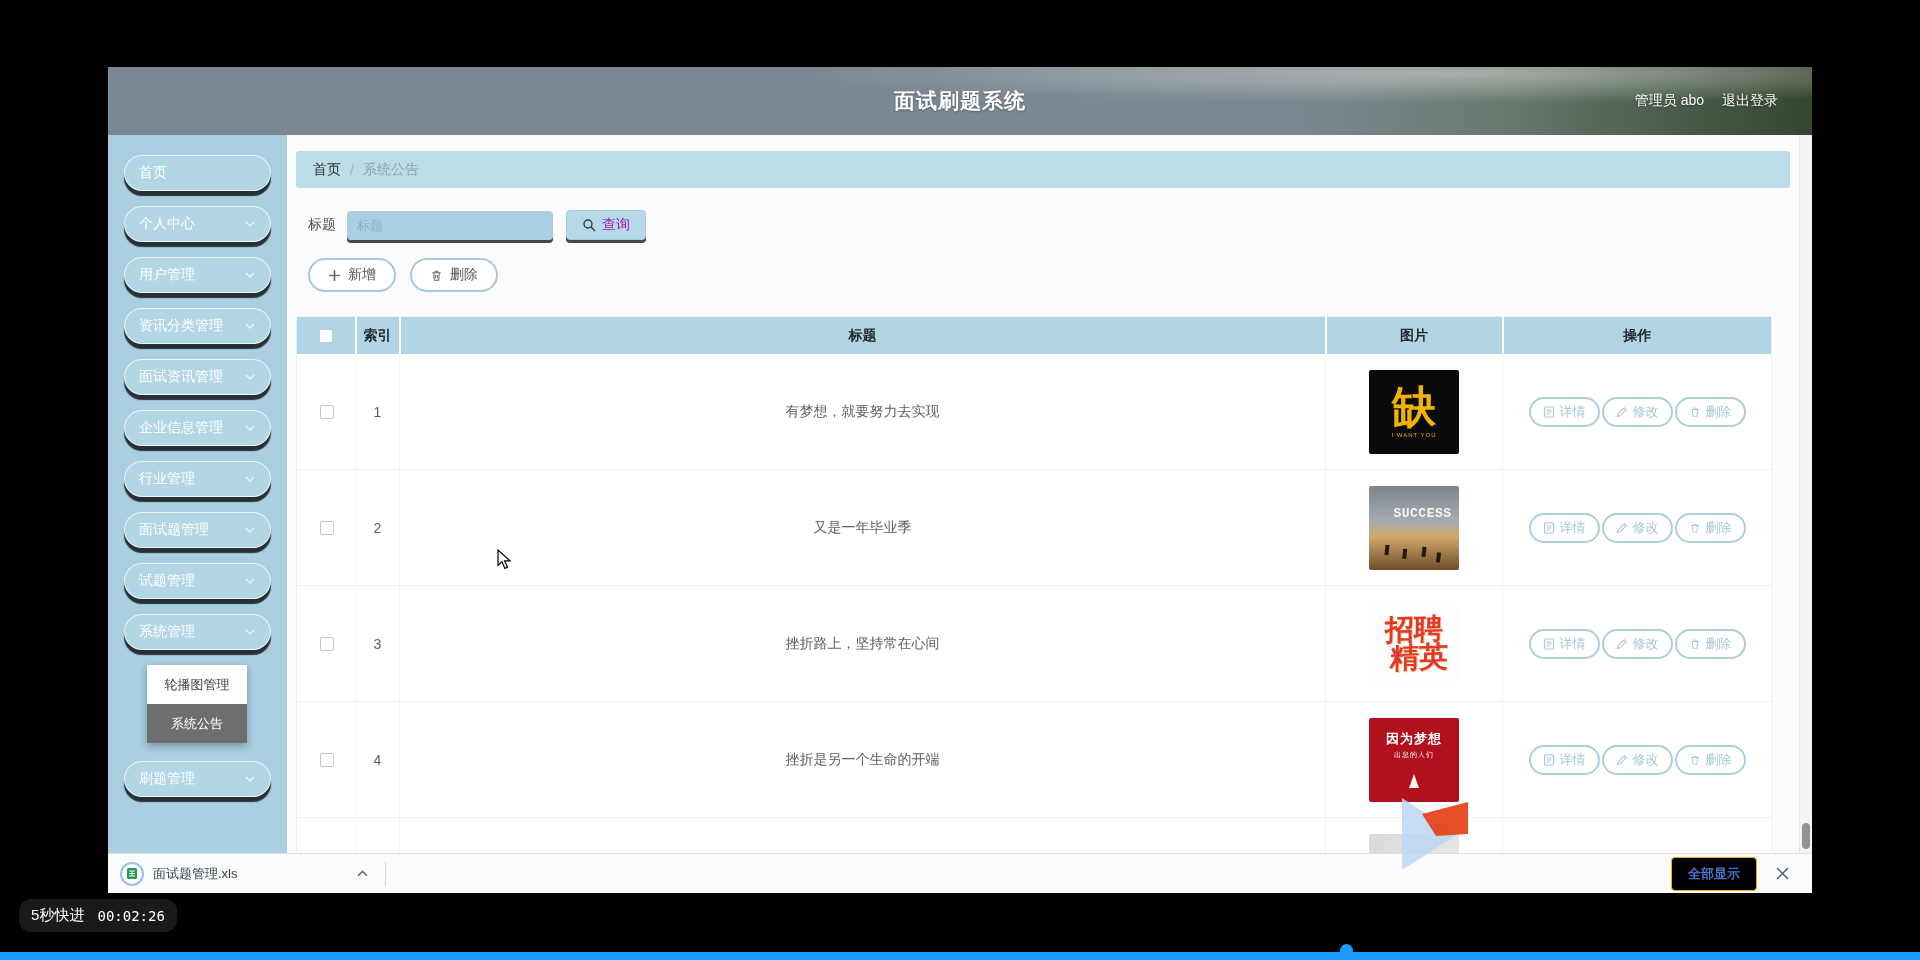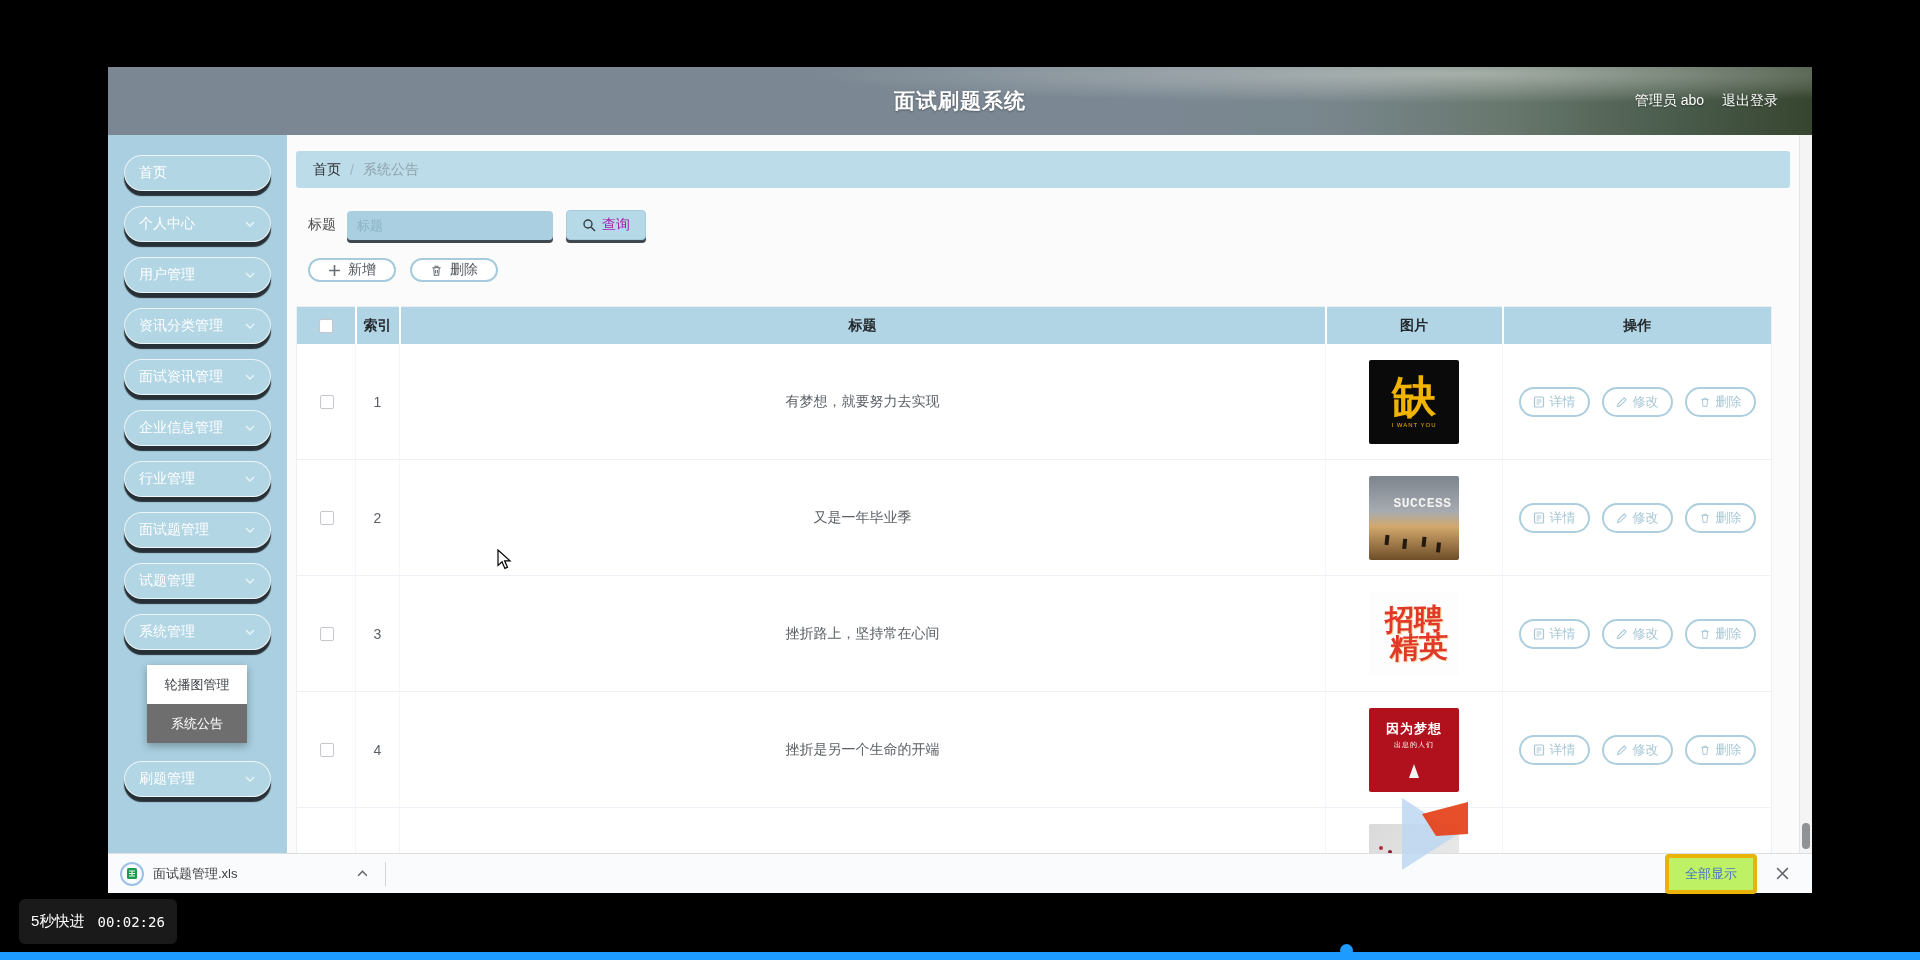--- a/index.html
+++ b/index.html
@@ -45,36 +45,36 @@
   .search-row{margin:22px 0 0 21px;display:flex;align-items:center;}
   .search-row label{font-size:14px;color:#4a4a4a;margin-right:11px;}
   .s-input{width:186px;height:29px;background:#a9cfe0;border:none;border-radius:4px;
            box-shadow:0 3px 0 rgba(18,28,38,.8);padding:0 10px;font-size:13px;color:#2f3540;outline:none;}
   .s-input::placeholder{color:#8ab2c4;}
   .q-btn{margin-left:13px;height:30px;padding:0 15px;background:#b6d9e7;border:1px solid #a4ccdc;
          border-radius:4px;box-shadow:0 3px 0 rgba(18,28,38,.8);display:inline-flex;align-items:center;gap:6px;
          font-size:14px;color:#a21caf;cursor:pointer;}
 
   .tool-row{margin:18px 0 0 21px;display:flex;gap:14px;}
-  .t-btn{height:24px;padding:0 18px;background:#fff;border:2px solid #a5cbdc;border-radius:17px;
+  .t-btn{height:34px;padding:0 18px;background:#fff;border:2px solid #a5cbdc;border-radius:17px;
          display:inline-flex;align-items:center;gap:7px;font-size:14px;color:#52575c;cursor:pointer;}
   .t-btn svg{color:#6a6f75;}
 
   table.tbl{width:1475px;margin:24px 41px 0 9px;border-collapse:collapse;table-layout:fixed;
             background:#fff;border:1px solid #ecf0f3;}
   .tbl th{height:35px;background:#b1d5e4;font-weight:bold;font-size:14px;color:#23282d;
           border-right:2px solid #fff;text-align:center;}
   .tbl th:last-child{border-right:none;}
   .tbl td{height:113px;background:#fff;border-bottom:1px solid #edf0f4;border-right:1px solid #f3f5f8;
           text-align:center;font-size:14px;color:#5c6066;}
   .tbl td:last-child{border-right:none;}
   .cb{appearance:none;-webkit-appearance:none;width:14px;height:14px;border:1px solid #c4c8ce;border-radius:2px;
       background:#fff;cursor:pointer;display:inline-block;vertical-align:middle;}
 
-  .acts{display:flex;justify-content:center;gap:12px;}
+  .acts{display:flex;justify-content:center;gap:2px;}
   .act{height:30px;padding:0 12px;background:#fff;border:2px solid #adcedd;border-radius:15px;
        display:inline-flex;align-items:center;gap:5px;font-size:13px;color:#a7c8d6;cursor:pointer;}
 
   
   .thumb{width:90px;height:84px;margin:0 auto;border-radius:2px;position:relative;overflow:hidden;}
   .t1{background:#0a0a0a;display:flex;flex-direction:column;align-items:center;justify-content:center;}
   .t1 .big{color:#f0b400;font-size:44px;font-weight:800;line-height:1;}
   .t1 .cap{color:#f0b400;font-size:6px;letter-spacing:1px;margin-top:3px;}
   .t2{background:linear-gradient(180deg,#7d848c 0%,#a6abb1 42%,#d2a96d 60%,#6e4d28 100%);}
   .t2 .suc{position:absolute;top:24%;left:17px;right:0;text-align:center;color:#f4f4f2;
@@ -100,27 +100,27 @@
 
   
   .dlbar{height:40px;flex:0 0 40px;background:#fafbfc;border-top:1px solid #dcdee0;display:flex;
          align-items:center;padding:0 12px;box-sizing:border-box;}
   .file-chip{display:flex;align-items:center;gap:9px;cursor:pointer;}
   .ring{width:24px;height:24px;border-radius:50%;border:2px solid #9cc0e7;display:flex;align-items:center;justify-content:center;box-sizing:border-box;}
   .fname{font-size:13px;color:#3c4043;}
   .dl-chev{margin-left:118px;color:#5f6368;display:flex;cursor:pointer;}
   .dl-div{width:1px;height:24px;background:#d5d5d5;margin-left:16px;}
   .dl-spacer{flex:1;}
-  .showall{border:4px solid #eab308;border-radius:4px;background:#bef264;color:#4a73c9;
-           font-size:13px;padding:7px 16px;cursor:pointer;}
+  .showall{border:1px solid #eab308;border-radius:4px;background:#000000;color:#4a73c9;
+           font-size:13px;padding:7px 16px;cursor:pointer;font-weight:bold;}
   .dl-close{margin:0 10px 0 18px;color:#5f6368;display:flex;cursor:pointer;}
 
   
-  .skipbox{position:absolute;left:19px;top:899px;width:158px;height:45px;background:rgba(28,28,28,.92);
-           border-radius:6px;display:flex;align-items:center;justify-content:center;gap:13px;
+  .skipbox{position:absolute;left:19px;top:899px;width:158px;height:33px;background:rgba(28,28,28,.92);
+           border-radius:12px;display:flex;align-items:center;justify-content:center;gap:13px;
            color:#fff;font-size:15px;}
   .progress{position:absolute;left:0;right:0;bottom:0;height:8px;background:#1e9bff;cursor:pointer;}
   .pdot{position:absolute;left:1340px;top:944px;width:13px;height:13px;border-radius:50%;background:#1e9bff;}
   .wmark{position:absolute;left:1392px;top:796px;width:86px;height:76px;pointer-events:none;}
   .cursor{position:absolute;left:497px;top:549px;pointer-events:none;}
 </style>
 </head>
 <body>
 
 <div class="stage">

